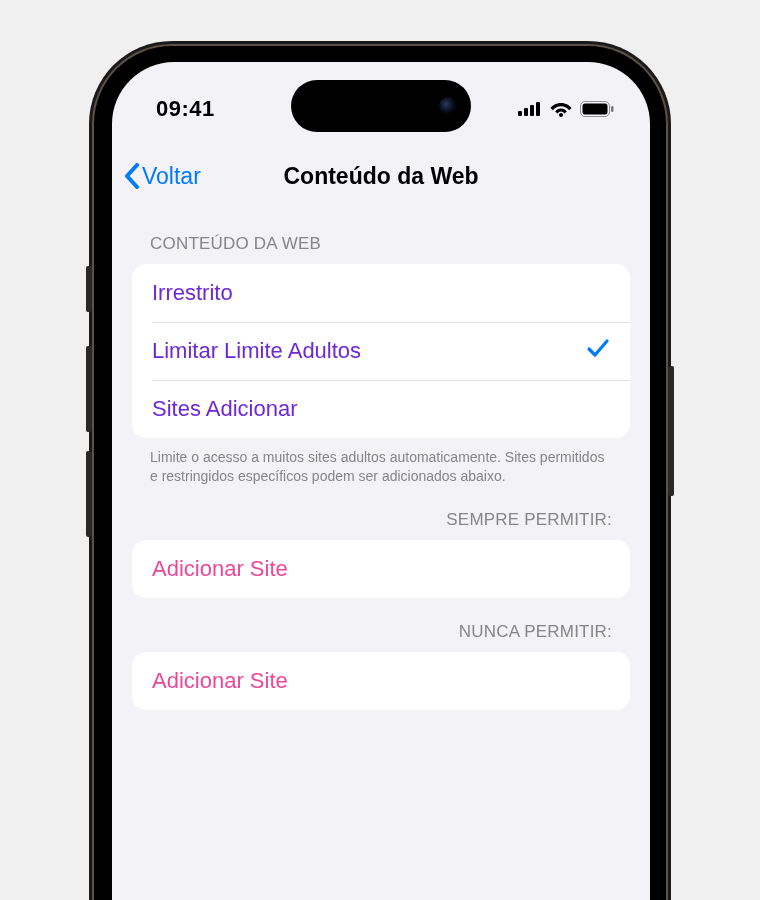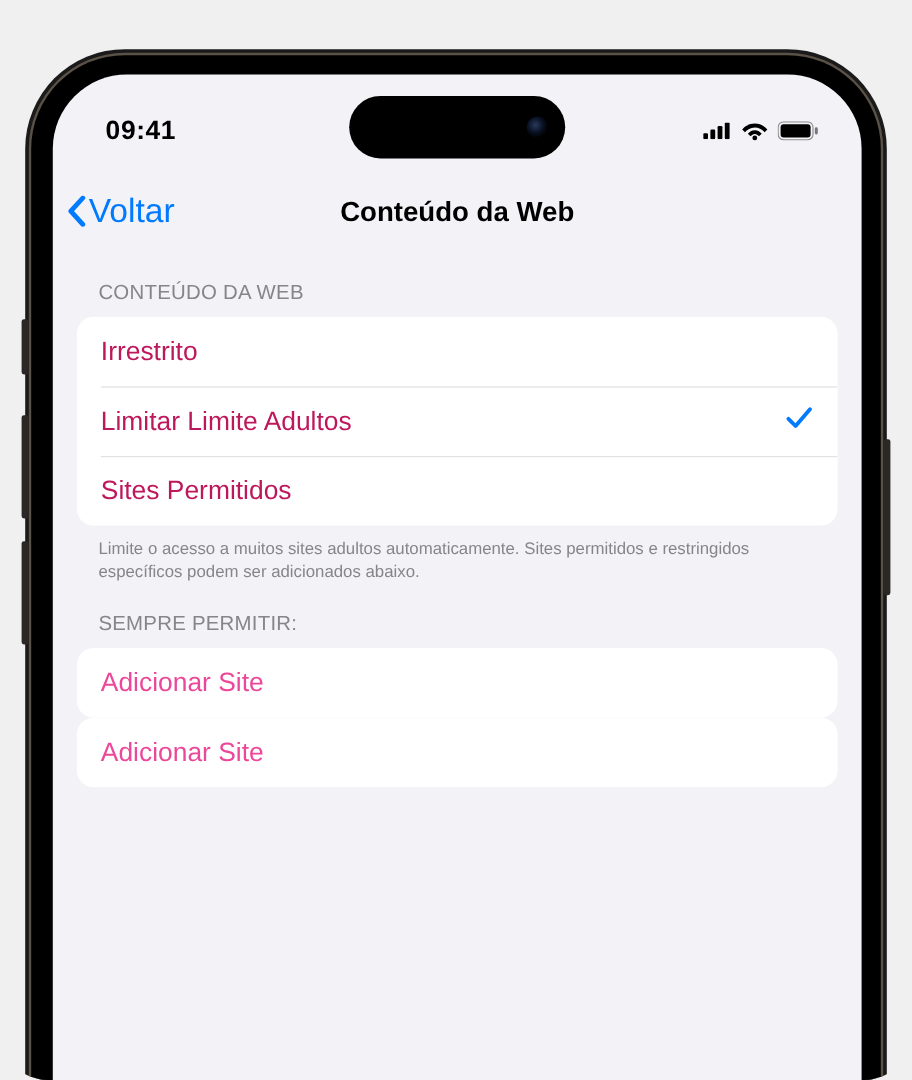--- a/index.html
+++ b/index.html
@@ -9,21 +9,21 @@
       display: flex;
       justify-content: center;
       align-items: flex-start;
       width: 760px;
       height: 900px;
       overflow: hidden;
       border-radius: 40px;
     }
     .frame {
       position: relative;
-      width: 708px;
+      width: 572px;
       margin-top: 46px;
       background: #000;
       border-radius: 78px 78px 0 0;
       padding: 16px 16px 0 18px;
       box-shadow: 0 0 0 2px #5a5147, 0 0 0 5px #1a1a1a;
     }
     .side-btn {
       position: absolute;
       background: #2a2724;
       border-radius: 2px;
@@ -77,55 +77,55 @@
       position: relative;
       height: 52px;
       display: flex;
       align-items: center;
       padding: 0 8px;
     }
     .back {
       display: flex;
       align-items: center;
       color: #007aff;
-      font-size: 28px;
+      font-size: 23px;
       font-weight: 400;
       gap: 2px;
       padding-left: 4px;
     }
     .nav-title {
       position: absolute;
       left: 50%;
       transform: translateX(-50%);
       font-size: 23px;
       font-weight: 600;
       color: #000;
     }
     .content { padding: 0 20px; }
     .section-header {
       font-size: 17px;
       color: #86868a;
       letter-spacing: 0.2px;
       padding: 32px 18px 10px 18px;
       text-transform: uppercase;
     }
-    .section-header.tight { padding-top: 24px; }
+    .section-header.tight { padding-top: 24px; text-align: right; }
     .group {
       background: #fff;
       border-radius: 14px;
       overflow: hidden;
     }
     .row {
       display: flex;
       align-items: center;
       justify-content: space-between;
       min-height: 58px;
       padding: 0 20px;
       font-size: 22px;
-      color: #be185d;
+      color: #6d28d9;
       position: relative;
     }
     .row + .row::before {
       content: "";
       position: absolute;
       top: 0; left: 20px; right: 0;
       height: 1px;
       background: #e2e2e5;
     }
     .row.link { color: #ec4899; }
@@ -192,32 +192,33 @@
         </div>
         <div class="row">
           <span>Limitar Limite Adultos</span>
           <span class="check">
             <svg width="24" height="24" viewBox="0 0 24 24">
                 <polyline points="3,13 9,19 21,5" fill="none" stroke="#007aff" stroke-width="3.2" stroke-linecap="round" stroke-linejoin="round"></polyline>
               </svg>
           </span>
         </div>
         <div class="row">
-          <span>Sites Permitidos</span>
+          <span>Sites Adicionar</span>
         </div>
       </div>
       <div class="footer-text">Limite o acesso a muitos sites adultos automaticamente. Sites permitidos e restringidos específicos podem ser adicionados abaixo.</div>
 
       <div class="section-header tight">SEMPRE PERMITIR:</div>
       <div class="group">
         <div class="row link">
           <span>Adicionar Site</span>
         </div>
       </div>
 
+      <div class="section-header tight">NUNCA PERMITIR:</div>
       <div class="group">
         <div class="row link">
           <span>Adicionar Site</span>
         </div>
       </div>
 
     </div>
   </div>
 </div>
 

